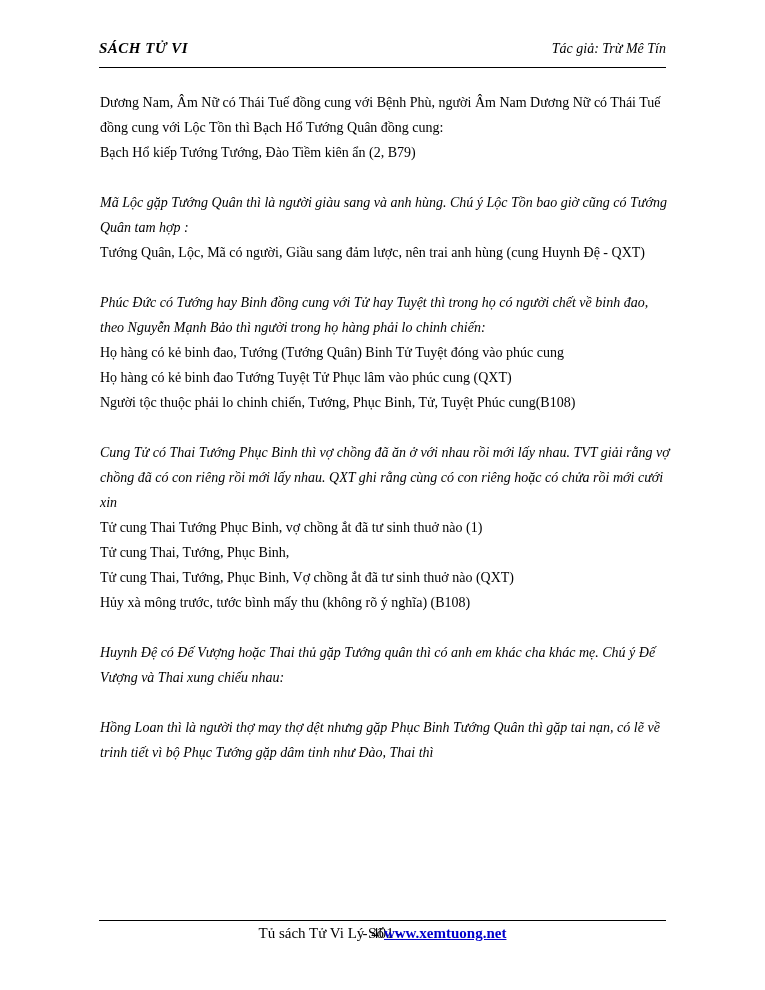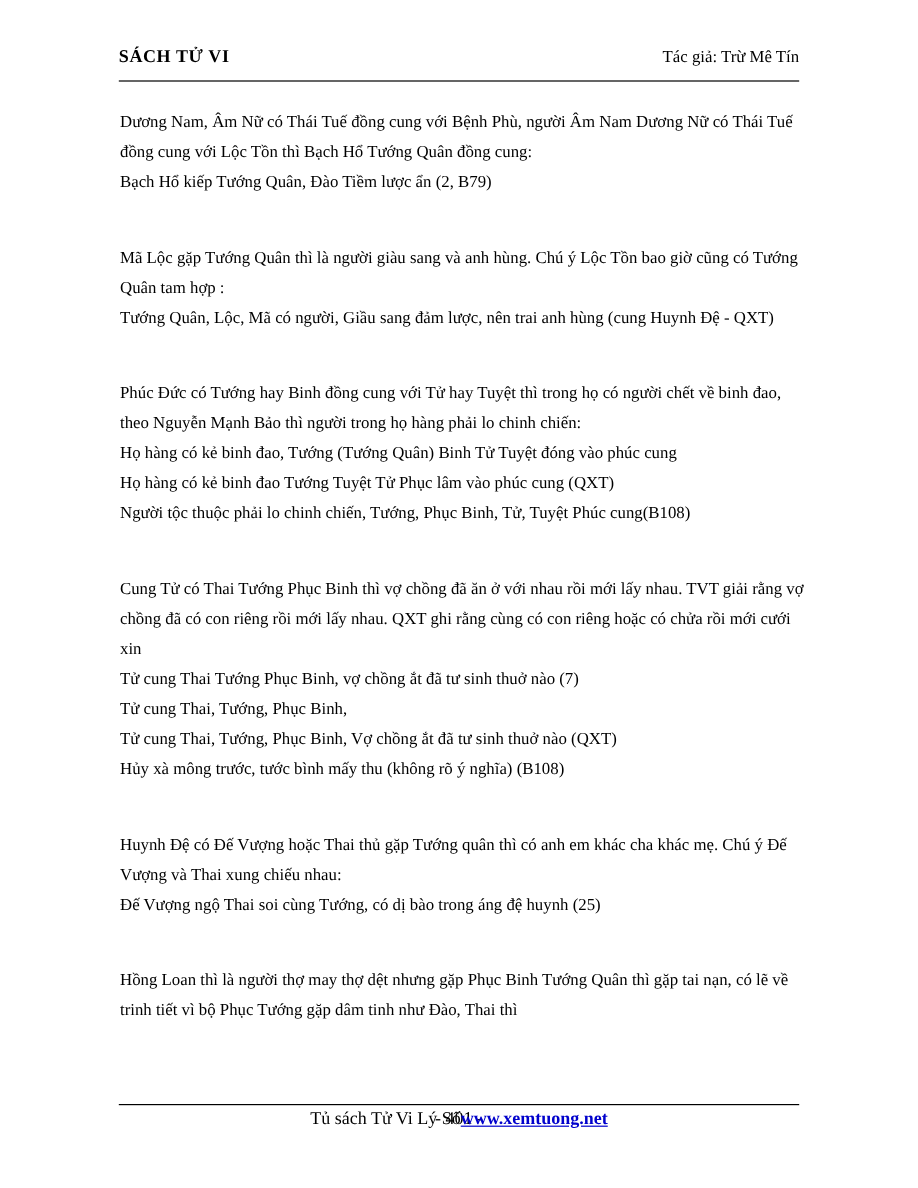--- a/index.html
+++ b/index.html
@@ -23,20 +23,21 @@
   }
   .header {
     position: absolute;
     left: 99px;
     top: 40px;
     width: 567px;
     display: flex;
     justify-content: space-between;
     align-items: flex-end;
     font-size: 15px;
+    font-style: italic;
   }
   .header-left {
     font-weight: bold;
     letter-spacing: 0.5px;
   }
   .header-right {
     font-size: 14px;
   }
   .header-rule {
     position: absolute;
@@ -52,21 +53,22 @@
     top: 90px;
     width: 570px;
     font-size: 14px;
     line-height: 25px;
   }
   .content p {
     margin: 0;
     text-indent: 0;
   }
   .content p.gap {
-    margin-top: 38px;
+    margin-top: 25px;
+    font-style: italic;
   }
   .footer-rule {
     position: absolute;
     left: 99px;
     top: 920px;
     width: 567px;
     height: 1px;
     background: #000000;
   }
   .footer {
@@ -103,34 +105,33 @@
 <div class="page">
 
   <div class="header">
     <div class="header-left">SÁCH TỬ VI</div>
     <div class="header-right">Tác giả: Trừ Mê Tín</div>
   </div>
   <div class="header-rule"></div>
 
   <div class="content" id="content">
       <p>Dương Nam, Âm Nữ có Thái Tuế đồng cung với Bệnh Phù, người Âm Nam Dương Nữ có Thái Tuế đồng cung với Lộc Tồn thì Bạch Hổ Tướng Quân đồng cung:</p>
-      <p>Bạch Hổ kiếp Tướng Quân, Đào Tiềm lược ẩn (2, B79)</p>
+      <p>Bạch Hổ kiếp Tướng Tướng, Đào Tiềm kiên ẩn (2, B79)</p>
       <p class="gap">Mã Lộc gặp Tướng Quân thì là người giàu sang và anh hùng. Chú ý Lộc Tồn bao giờ cũng có Tướng Quân tam hợp :</p>
       <p>Tướng Quân, Lộc, Mã có người, Giầu sang đảm lược, nên trai anh hùng (cung Huynh Đệ - QXT)</p>
       <p class="gap">Phúc Đức có Tướng hay Binh đồng cung với Tử hay Tuyệt thì trong họ có người chết về binh đao, theo Nguyễn Mạnh Bảo thì người trong họ hàng phải lo chinh chiến:</p>
       <p>Họ hàng có kẻ binh đao, Tướng (Tướng Quân) Binh Tử Tuyệt đóng vào phúc cung</p>
       <p>Họ hàng có kẻ binh đao Tướng Tuyệt Tử Phục lâm vào phúc cung (QXT)</p>
       <p>Người tộc thuộc phải lo chinh chiến, Tướng, Phục Binh, Tử, Tuyệt Phúc cung(B108)</p>
       <p class="gap">Cung Tử có Thai Tướng Phục Binh thì vợ chồng đã ăn ở với nhau rồi mới lấy nhau. TVT giải rằng vợ chồng đã có con riêng rồi mới lấy nhau. QXT ghi rằng cùng có con riêng hoặc có chửa rồi mới cưới xin</p>
-      <p>Tử cung Thai Tướng Phục Binh, vợ chồng ắt đã tư sinh thuở nào (7)</p>
+      <p>Tử cung Thai Tướng Phục Binh, vợ chồng ắt đã tư sinh thuở nào (1)</p>
       <p>Tử cung Thai, Tướng, Phục Binh,</p>
       <p>Tử cung Thai, Tướng, Phục Binh, Vợ chồng ắt đã tư sinh thuở nào (QXT)</p>
       <p>Hủy xà mông trước, tước bình mấy thu (không rõ ý nghĩa) (B108)</p>
       <p class="gap">Huynh Đệ có Đế Vượng hoặc Thai thủ gặp Tướng quân thì có anh em khác cha khác mẹ. Chú ý Đế Vượng và Thai xung chiếu nhau:</p>
-      <p>Đế Vượng ngộ Thai soi cùng Tướng, có dị bào trong áng đệ huynh (25)</p>
       <p class="gap">Hồng Loan thì là người thợ may thợ dệt nhưng gặp Phục Binh Tướng Quân thì gặp tai nạn, có lẽ về trinh tiết vì bộ Phục Tướng gặp dâm tinh như Đào, Thai thì</p>
     </div>
 
   <div class="footer-rule"></div>
   <div class="footer">
     <div class="footer-left">Tủ sách Tử Vi Lý Số</div>
     <div class="footer-center">- 401 -</div>
     <div class="footer-right">www.xemtuong.net</div>
   </div>
 

